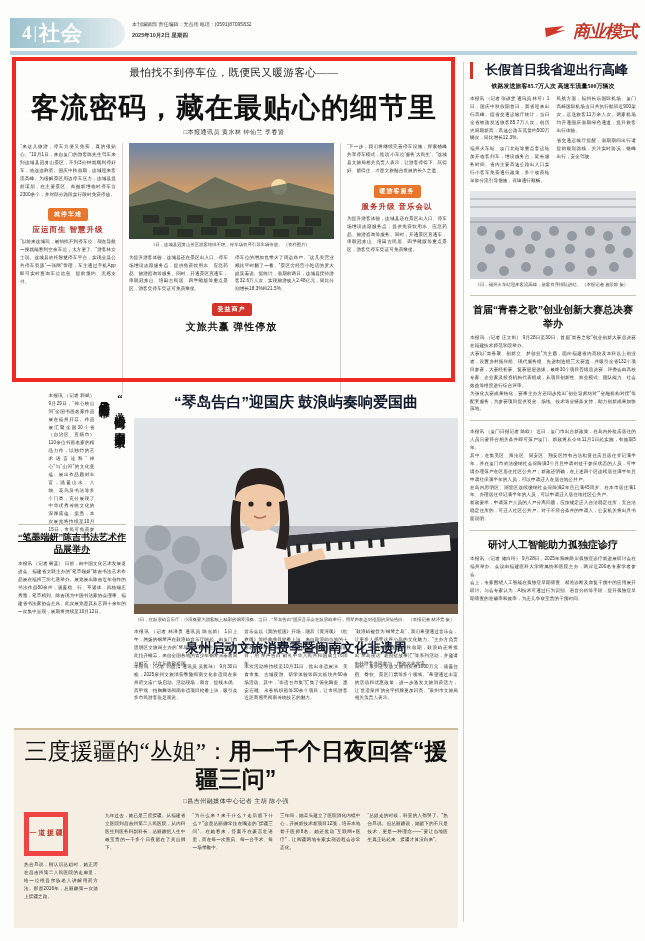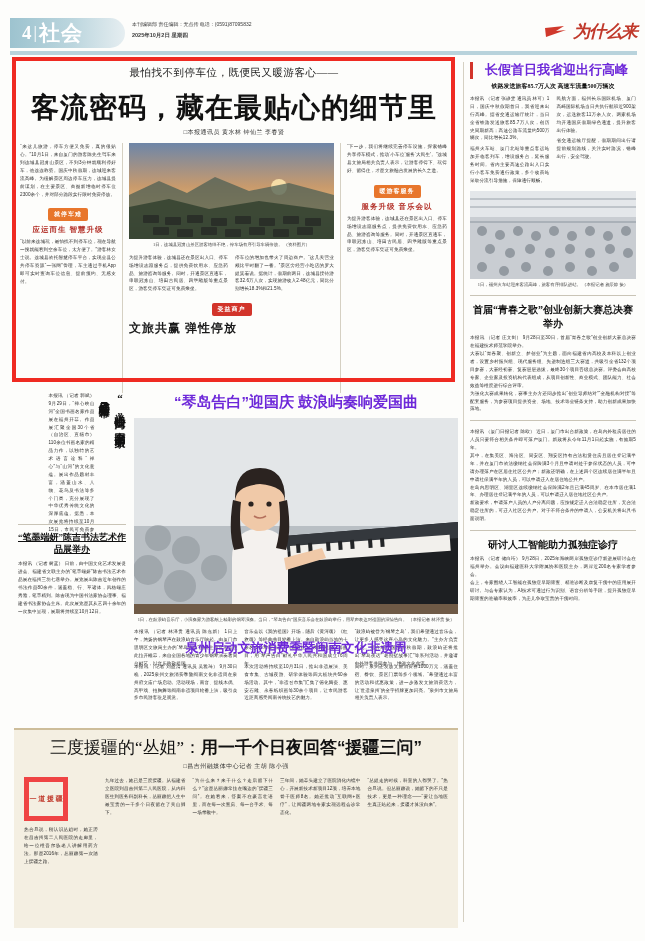--- a/index.html
+++ b/index.html
@@ -25,21 +25,21 @@
 
   
   .hilite{position:absolute;left:12px;top:57px;width:443px;height:325px;
      border:4px solid #ef2a22;box-sizing:border-box;z-index:30;pointer-events:none;}
 
   
   .shoulder{text-align:center;font-size:10.5px;color:#1a1a1a;letter-spacing:.5px;}
   .mainhead{text-align:center;font-size:28px;font-weight:bold;color:#111;letter-spacing:1px;
      font-family:"Liberation Sans",sans-serif;line-height:1.15;}
   .byline{text-align:center;font-size:6px;color:#333;letter-spacing:.5px;margin-top:4px;}
-  .h2{font-size:13px;font-weight:bold;color:#6d28d9;font-family:"Liberation Sans",sans-serif;
+  .h2{font-size:13px;font-weight:bold;color:#0f172a;font-family:"Liberation Sans",sans-serif;
      line-height:1.3;}
   .h3{font-size:9px;font-weight:bold;color:#111;line-height:1.35;}
   .body-col{font-size:4.6px;line-height:1.72;color:#2b2b2b;text-align:justify;
      font-family:"Liberation Sans",sans-serif;letter-spacing:.1px;}
   .cap{font-size:4.4px;color:#444;text-align:center;line-height:1.5;}
   .rule-h{height:1px;background:#c9c4b6;}
   .rule-v{width:1px;background:#d5d0c2;}
 
   
   .cols{display:flex;gap:7px;}
@@ -50,31 +50,31 @@
   .photo svg{display:block;width:100%;height:100%;}
 
   
   .kicker{display:inline-block;background:#e8762c;color:#fff;font-size:6px;
      padding:2px 6px;border-radius:2px;font-weight:bold;letter-spacing:1px;}
   .kicker-red{background:#d2342a;}
   .kicker-box{text-align:center;margin:3px 0 4px;}
 
   .subhead-c{text-align:center;font-size:7.5px;font-weight:bold;color:#b4322a;
      letter-spacing:1px;margin:4px 0 3px;}
-  .subhead-k{font-size:12px;font-weight:bold;color:#1a1a1a;
+  .subhead-k{text-align:center;font-size:10px;font-weight:bold;color:#1a1a1a;
      letter-spacing:1px;margin:4px 0 19px;}
 
   
   .vhead{writing-mode:vertical-rl;text-orientation:upright;font-size:11px;font-weight:bold;
      line-height:1.25;letter-spacing:1px;color:#111;height:118px;}
 
   
   .band{background:#f4efe2;}
   .band-rule{height:2px;background:#cdbd9a;}
-  .xinjiang-head{font-size:17px;line-height:1.2;color:#111;}
+  .xinjiang-head{font-size:23px;line-height:1.2;color:#111;}
   .xinjiang-head b{font-family:"Liberation Sans",sans-serif;}
 
   .seal{width:34px;height:34px;border:5px solid #ef4444;color:#c0392b;font-size:7px;
      display:flex;align-items:center;justify-content:center;text-align:center;line-height:1.1;
      font-weight:bold;}
 </style>
 </head>
 <body>
 
 <div class="page">
@@ -86,21 +86,21 @@
       <span class="sec-name">社会</span>
     </div>
     <div class="mast-meta">
       <div>本刊编辑部  责任编辑：无点传  电话：(0591)87095832</div>
       <div class="l2">2025年10月2日 星期四</div>
     </div>
     <div class="logo">
       <svg class="logo-mark" viewBox="0 0 26 14">
         <path d="M1 3 L20 1 L12 6 L22 5 L2 12 Z" fill="#d0392c"></path>
       </svg>
-      <span class="logo-text">为什么来</span>
+      <span class="logo-text">商业模式</span>
     </div>
     <div class="mast-rule"></div>
   </div>
 
   <div class="hilite"></div>
 
   <div style="position:absolute;left:20px;top:66px;width:428px;">
     <div class="shoulder">最怕找不到停车位，既便民又暖游客心——</div>
     <div class="mainhead" style="margin-top:12px;">客流密码，藏在最贴心的细节里</div>
     <div class="byline">□本报通讯员 黄水林 钟仙兰 李春贤</div>

